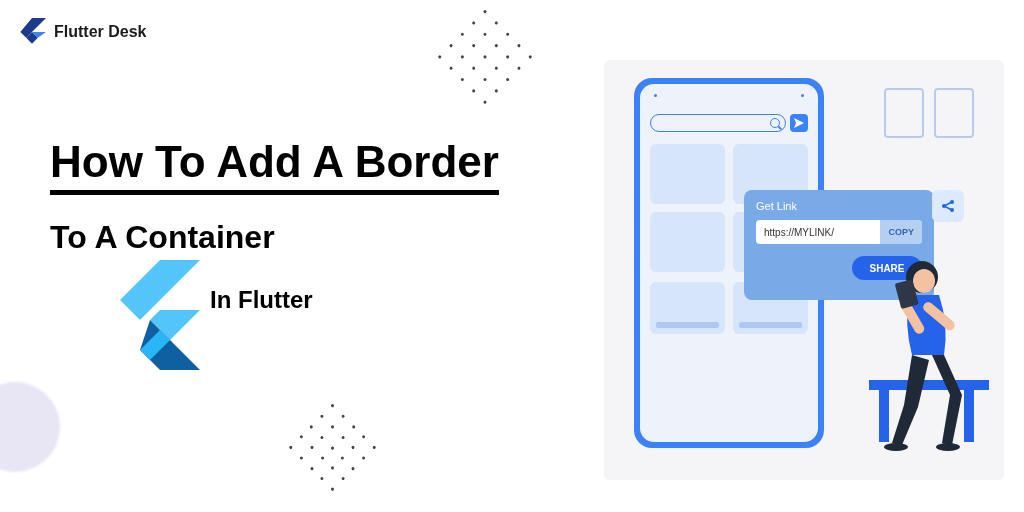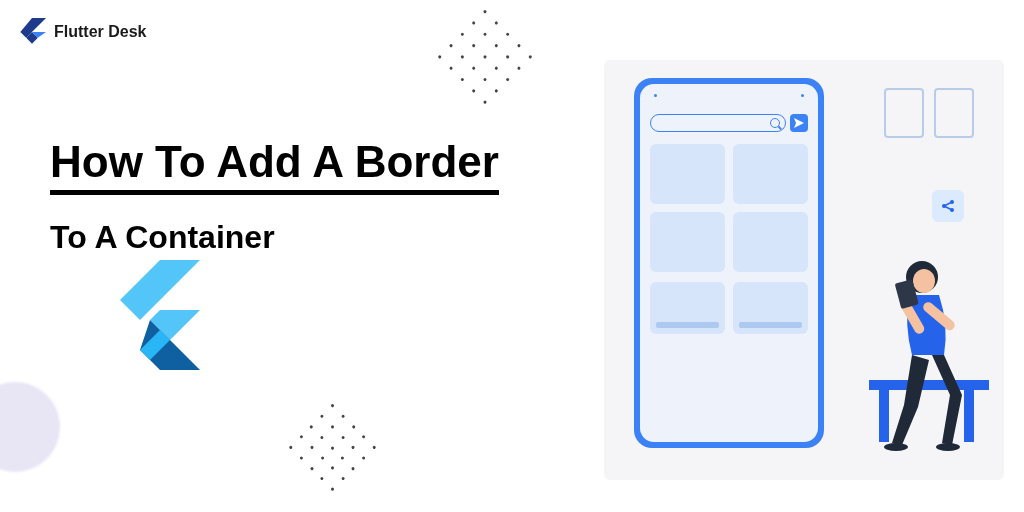--- a/index.html
+++ b/index.html
@@ -357,20 +357,21 @@
   <div class="dot"></div>
     <div class="dot"></div>
     <div class="dot"></div>
     <div class="dot"></div>
     <div class="dot"></div>
 </div>
 
 <div class="title-block">
   <div class="title-line1">How To Add A Border</div>
   <div class="title-line2">To A Container</div>
+  <div class="title-line3">In Flutter</div>
 </div>
 
 <svg class="flutter-logo" viewBox="0 0 100 110">
   <path fill="#54c5f8" d="M60 0 L100 0 L40 60 L20 40 Z"></path>
   <path fill="#54c5f8" d="M60 50 L100 50 L70 80 L50 60 Z"></path>
   <path fill="#01579b" d="M50 60 L70 80 L100 110 L60 110 L40 90 Z" opacity="0.95"></path>
   <path fill="#29b6f6" d="M40 90 L60 70 L70 80 L50 100 Z"></path>
 </svg>
 
 <div class="illustration">
@@ -402,20 +403,28 @@
         <div class="card"></div>
           <div class="card"></div>
       </div>
       <div class="card-row">
         <div class="card-sm"></div>
           <div class="card-sm"></div>
       </div>
     </div>
   </div>
 
+  <div class="dialog">
+    <div class="dialog-title">Get Link</div>
+    <div class="url-row">
+      <div class="url-text">https://MYLINK/</div>
+      <div class="copy-btn">COPY</div>
+    </div>
+    <div class="share-btn">SHARE</div>
+  </div>
 
   <div class="bubble">
     <svg width="16" height="16" viewBox="0 0 16 16">
       <circle cx="4" cy="8" r="2" fill="#2563eb"></circle>
       <circle cx="12" cy="4" r="2" fill="#2563eb"></circle>
       <circle cx="12" cy="12" r="2" fill="#2563eb"></circle>
       <line x1="4" y1="8" x2="12" y2="4" stroke="#2563eb" stroke-width="1.5"></line>
       <line x1="4" y1="8" x2="12" y2="12" stroke="#2563eb" stroke-width="1.5"></line>
     </svg>
   </div>

